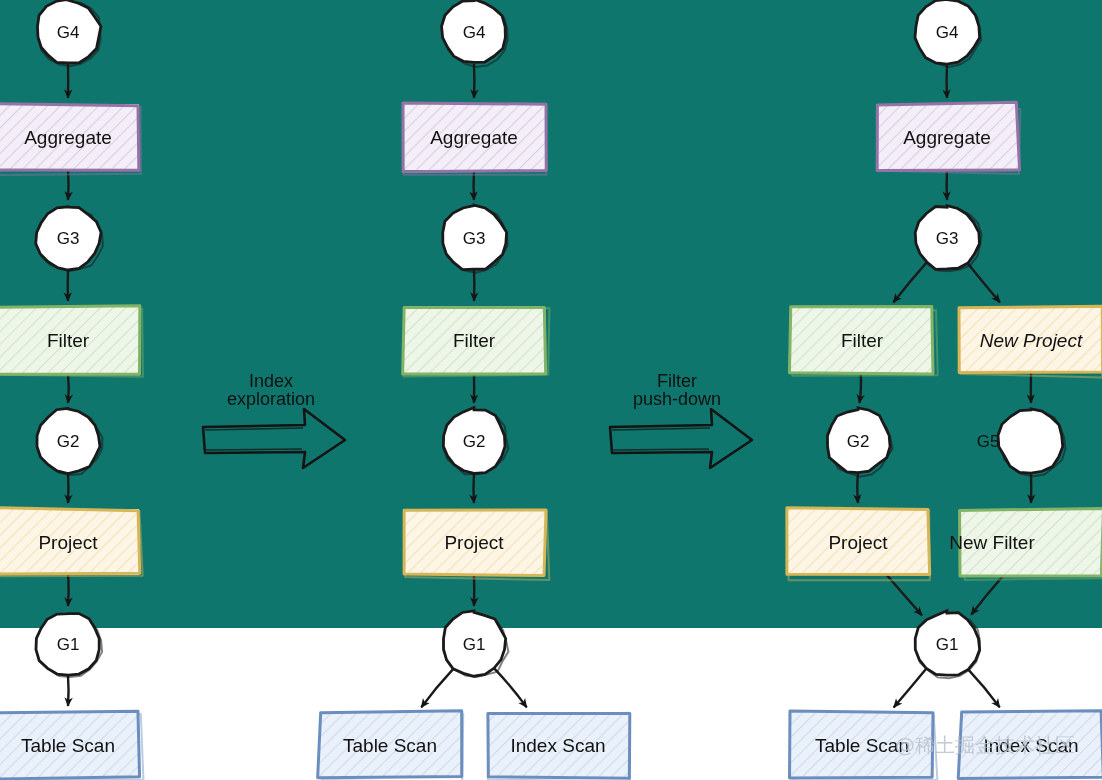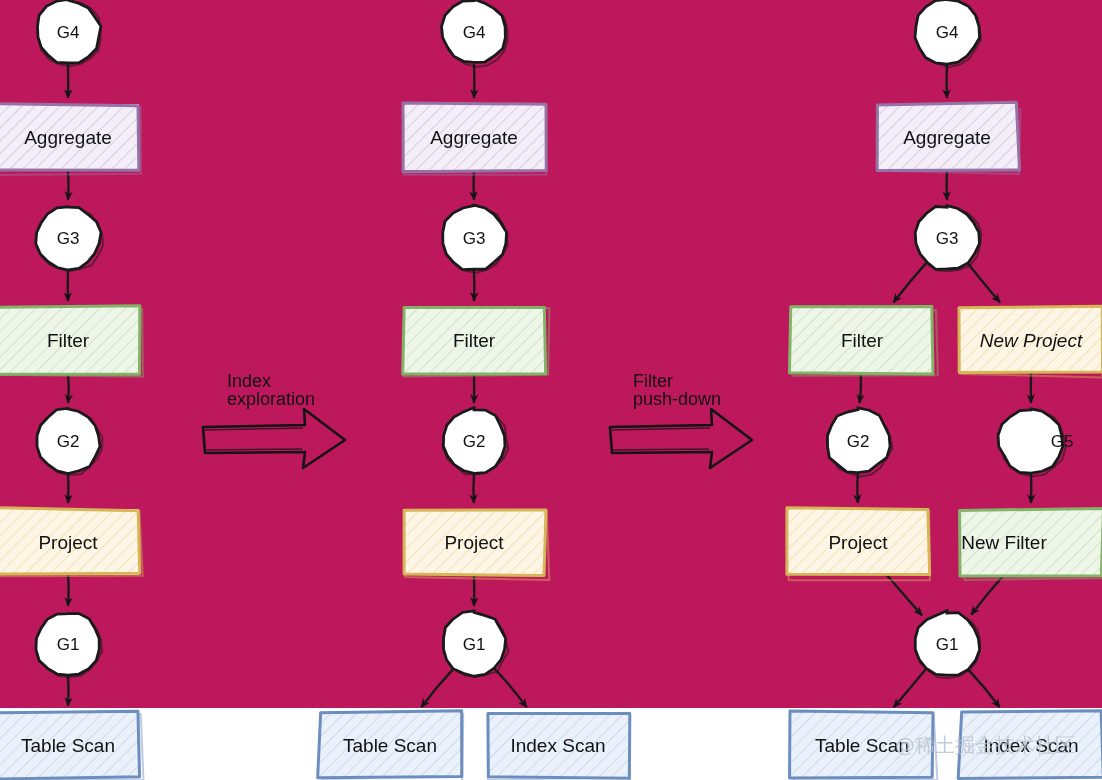--- a/index.html
+++ b/index.html
@@ -1,25 +1,25 @@
 <!DOCTYPE html>
 <html><head>
 <meta charset="utf-8">
 <style>
   html,body{margin:0;padding:0;background:#ffffff;}
   body{width:1102px;height:780px;overflow:hidden;font-family:"Liberation Sans","DejaVu Sans",sans-serif;}
-  #stage{position:relative;width:1102px;height:708px;background:#be185d;}
+  #stage{position:relative;width:1102px;height:628px;background:#0f766e;}
 
   svg.layer{position:absolute;left:0;top:0;width:1102px;height:780px;}
 
   
   .lbl{position:absolute;color:#111;font-size:19px;line-height:1;white-space:nowrap;
        transform:translate(-50%,-50%);pointer-events:none;}
   .lbl.node{font-size:17px;}
-  .lbl.step{font-size:18px;color:#111;text-align:left;transform:translate(-50%,-50%);}
+  .lbl.step{font-size:18px;color:#111;text-align:center;transform:translate(-50%,-50%);}
   .lbl.step span{display:block;}
 
   .wm{position:absolute;font-size:20px;color:#b9c3cf;opacity:.85;white-space:nowrap;
       transform:translate(-50%,-50%);font-family:"DejaVu Sans",sans-serif;pointer-events:none;}
 </style>
 </head>
 <body>
 
 <div id="stage">
 
@@ -251,23 +251,23 @@
       <div class="lbl" style="left: 474px; top: 542px;">Project</div>
       <div class="lbl node" style="left: 474px; top: 644px;">G1</div>
       <div class="lbl" style="left: 390px; top: 745px;">Table Scan</div>
       <div class="lbl" style="left: 558px; top: 745px;">Index Scan</div>
       <div class="lbl node" style="left: 947px; top: 32px;">G4</div>
       <div class="lbl" style="left: 947px; top: 137px;">Aggregate</div>
       <div class="lbl node" style="left: 947px; top: 238px;">G3</div>
       <div class="lbl" style="left: 862px; top: 340px;">Filter</div>
       <div class="lbl" style="left: 1031px; top: 340px; font-style: italic;">New Project</div>
       <div class="lbl node" style="left: 858px; top: 441px;">G2</div>
-      <div class="lbl node" style="left: 1062px; top: 441px;">G5</div>
+      <div class="lbl node" style="left: 988px; top: 441px;">G5</div>
       <div class="lbl" style="left: 858px; top: 542px;">Project</div>
-      <div class="lbl" style="left: 992px; top: 542px; margin-left: 12px;">New Filter</div>
+      <div class="lbl" style="left: 992px; top: 542px;">New Filter</div>
       <div class="lbl node" style="left: 947px; top: 644px;">G1</div>
       <div class="lbl" style="left: 862px; top: 745px;">Table Scan</div>
       <div class="lbl" style="left: 1031px; top: 745px;">Index Scan</div>
     </div>
 
   <div class="lbl step" id="step0" style="left:271px;top:390px;">
     <span>Index</span>
     <span>exploration</span>
   </div>
   <div class="lbl step" id="step1" style="left:677px;top:390px;">

